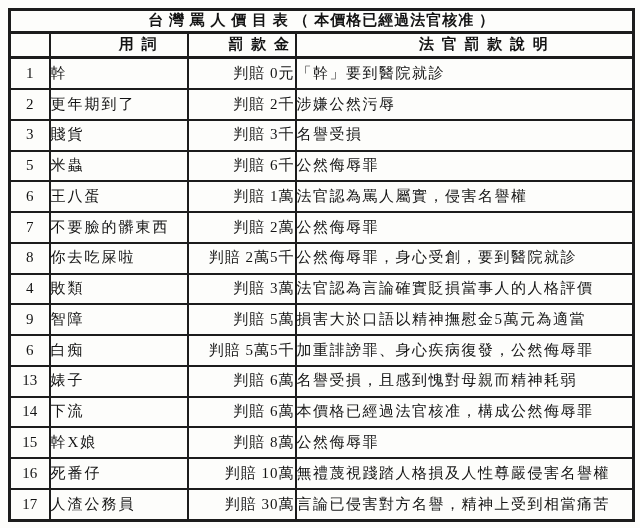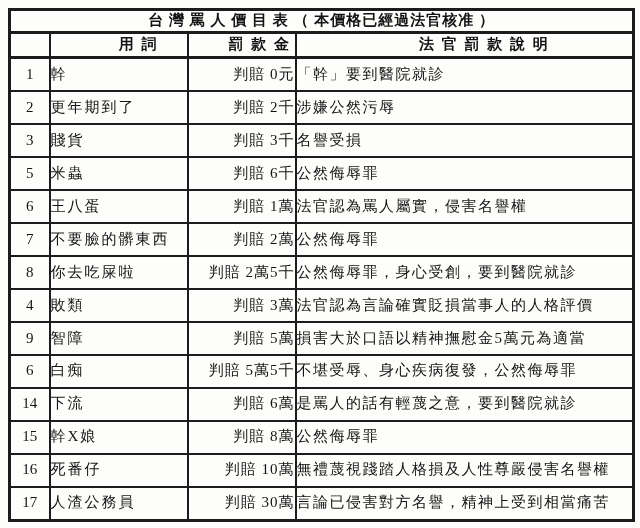--- a/index.html
+++ b/index.html
@@ -135,27 +135,33 @@
         <tr>
           <td class="c-num">9</td>
           <td class="c-term">智障</td>
           <td class="c-amount">判賠 5萬</td>
           <td class="c-expl">損害大於口語以精神撫慰金5萬元為適當</td>
         </tr>
         <tr>
           <td class="c-num">6</td>
           <td class="c-term">白痴</td>
           <td class="c-amount">判賠 5萬5千</td>
-          <td class="c-expl">不堪受辱、身心疾病復發，公然侮辱罪</td>
+          <td class="c-expl">加重誹謗罪、身心疾病復發，公然侮辱罪</td>
+        </tr>
+        <tr>
+          <td class="c-num">13</td>
+          <td class="c-term">婊子</td>
+          <td class="c-amount">判賠 6萬</td>
+          <td class="c-expl">名譽受損，且感到愧對母親而精神耗弱</td>
         </tr>
         <tr>
           <td class="c-num">14</td>
           <td class="c-term">下流</td>
           <td class="c-amount">判賠 6萬</td>
-          <td class="c-expl">是罵人的話有輕蔑之意，要到醫院就診</td>
+          <td class="c-expl">本價格已經過法官核准，構成公然侮辱罪</td>
         </tr>
         <tr>
           <td class="c-num">15</td>
           <td class="c-term">幹X娘</td>
           <td class="c-amount">判賠 8萬</td>
           <td class="c-expl">公然侮辱罪</td>
         </tr>
         <tr>
           <td class="c-num">16</td>
           <td class="c-term">死番仔</td>

